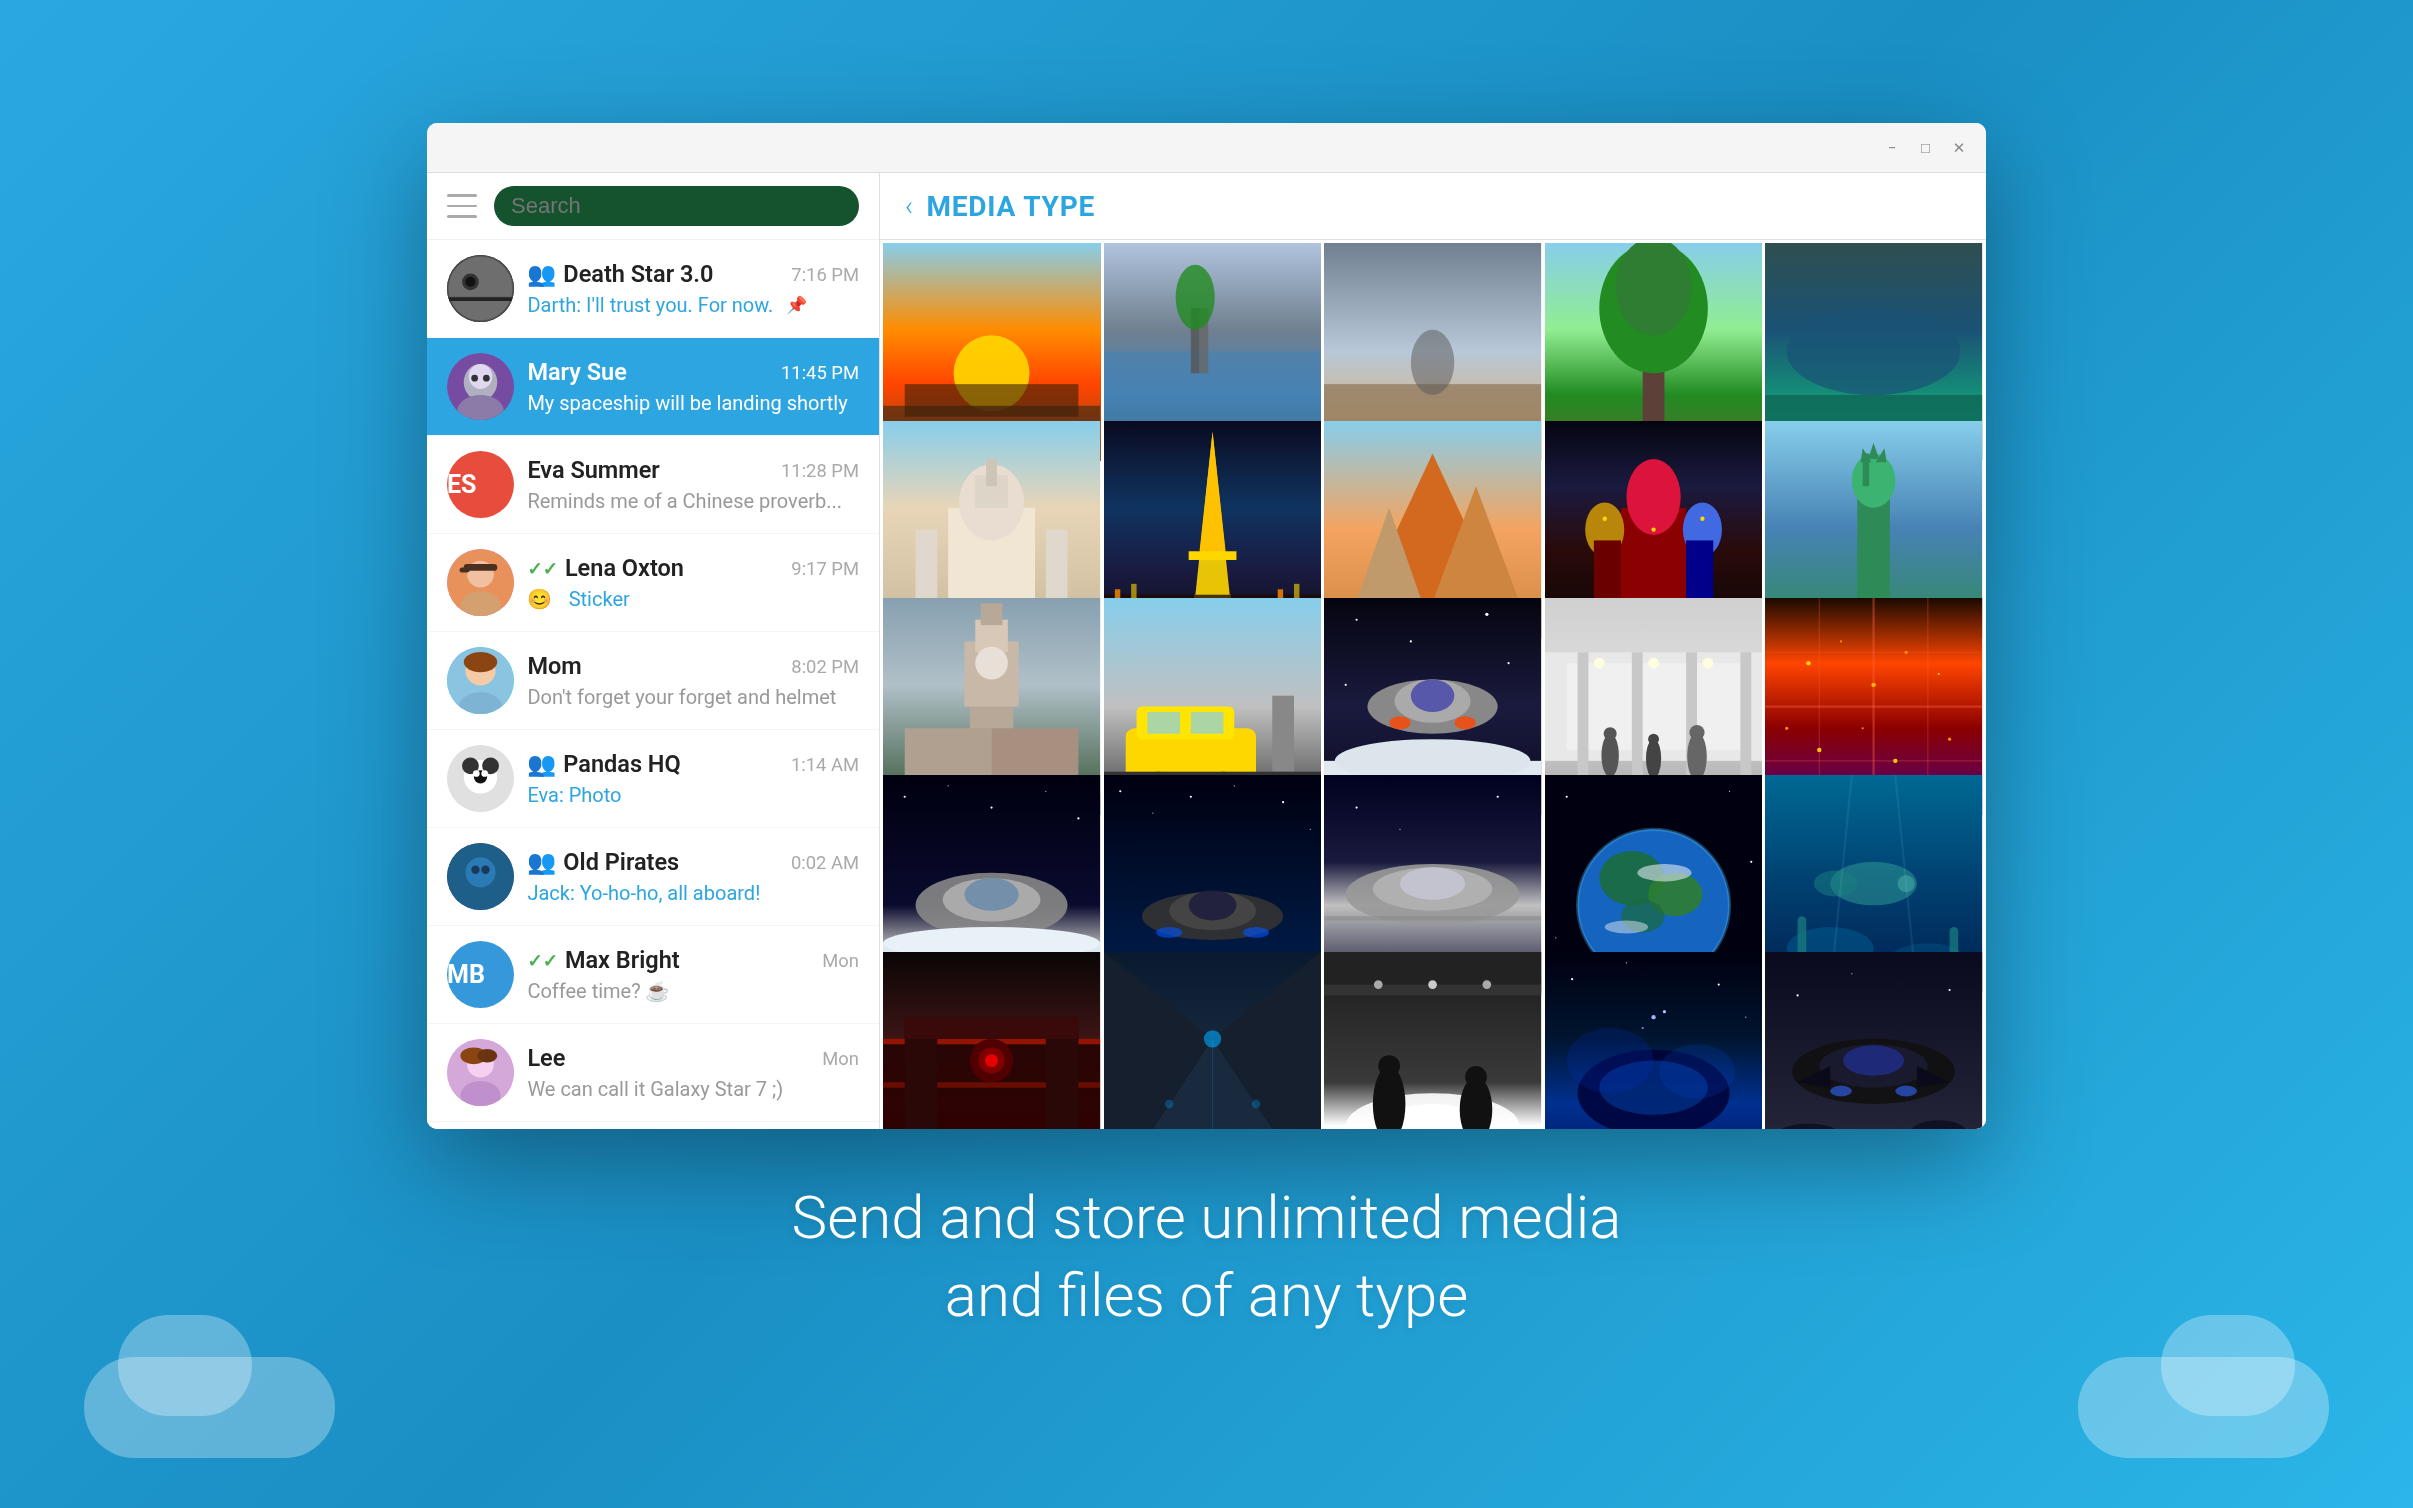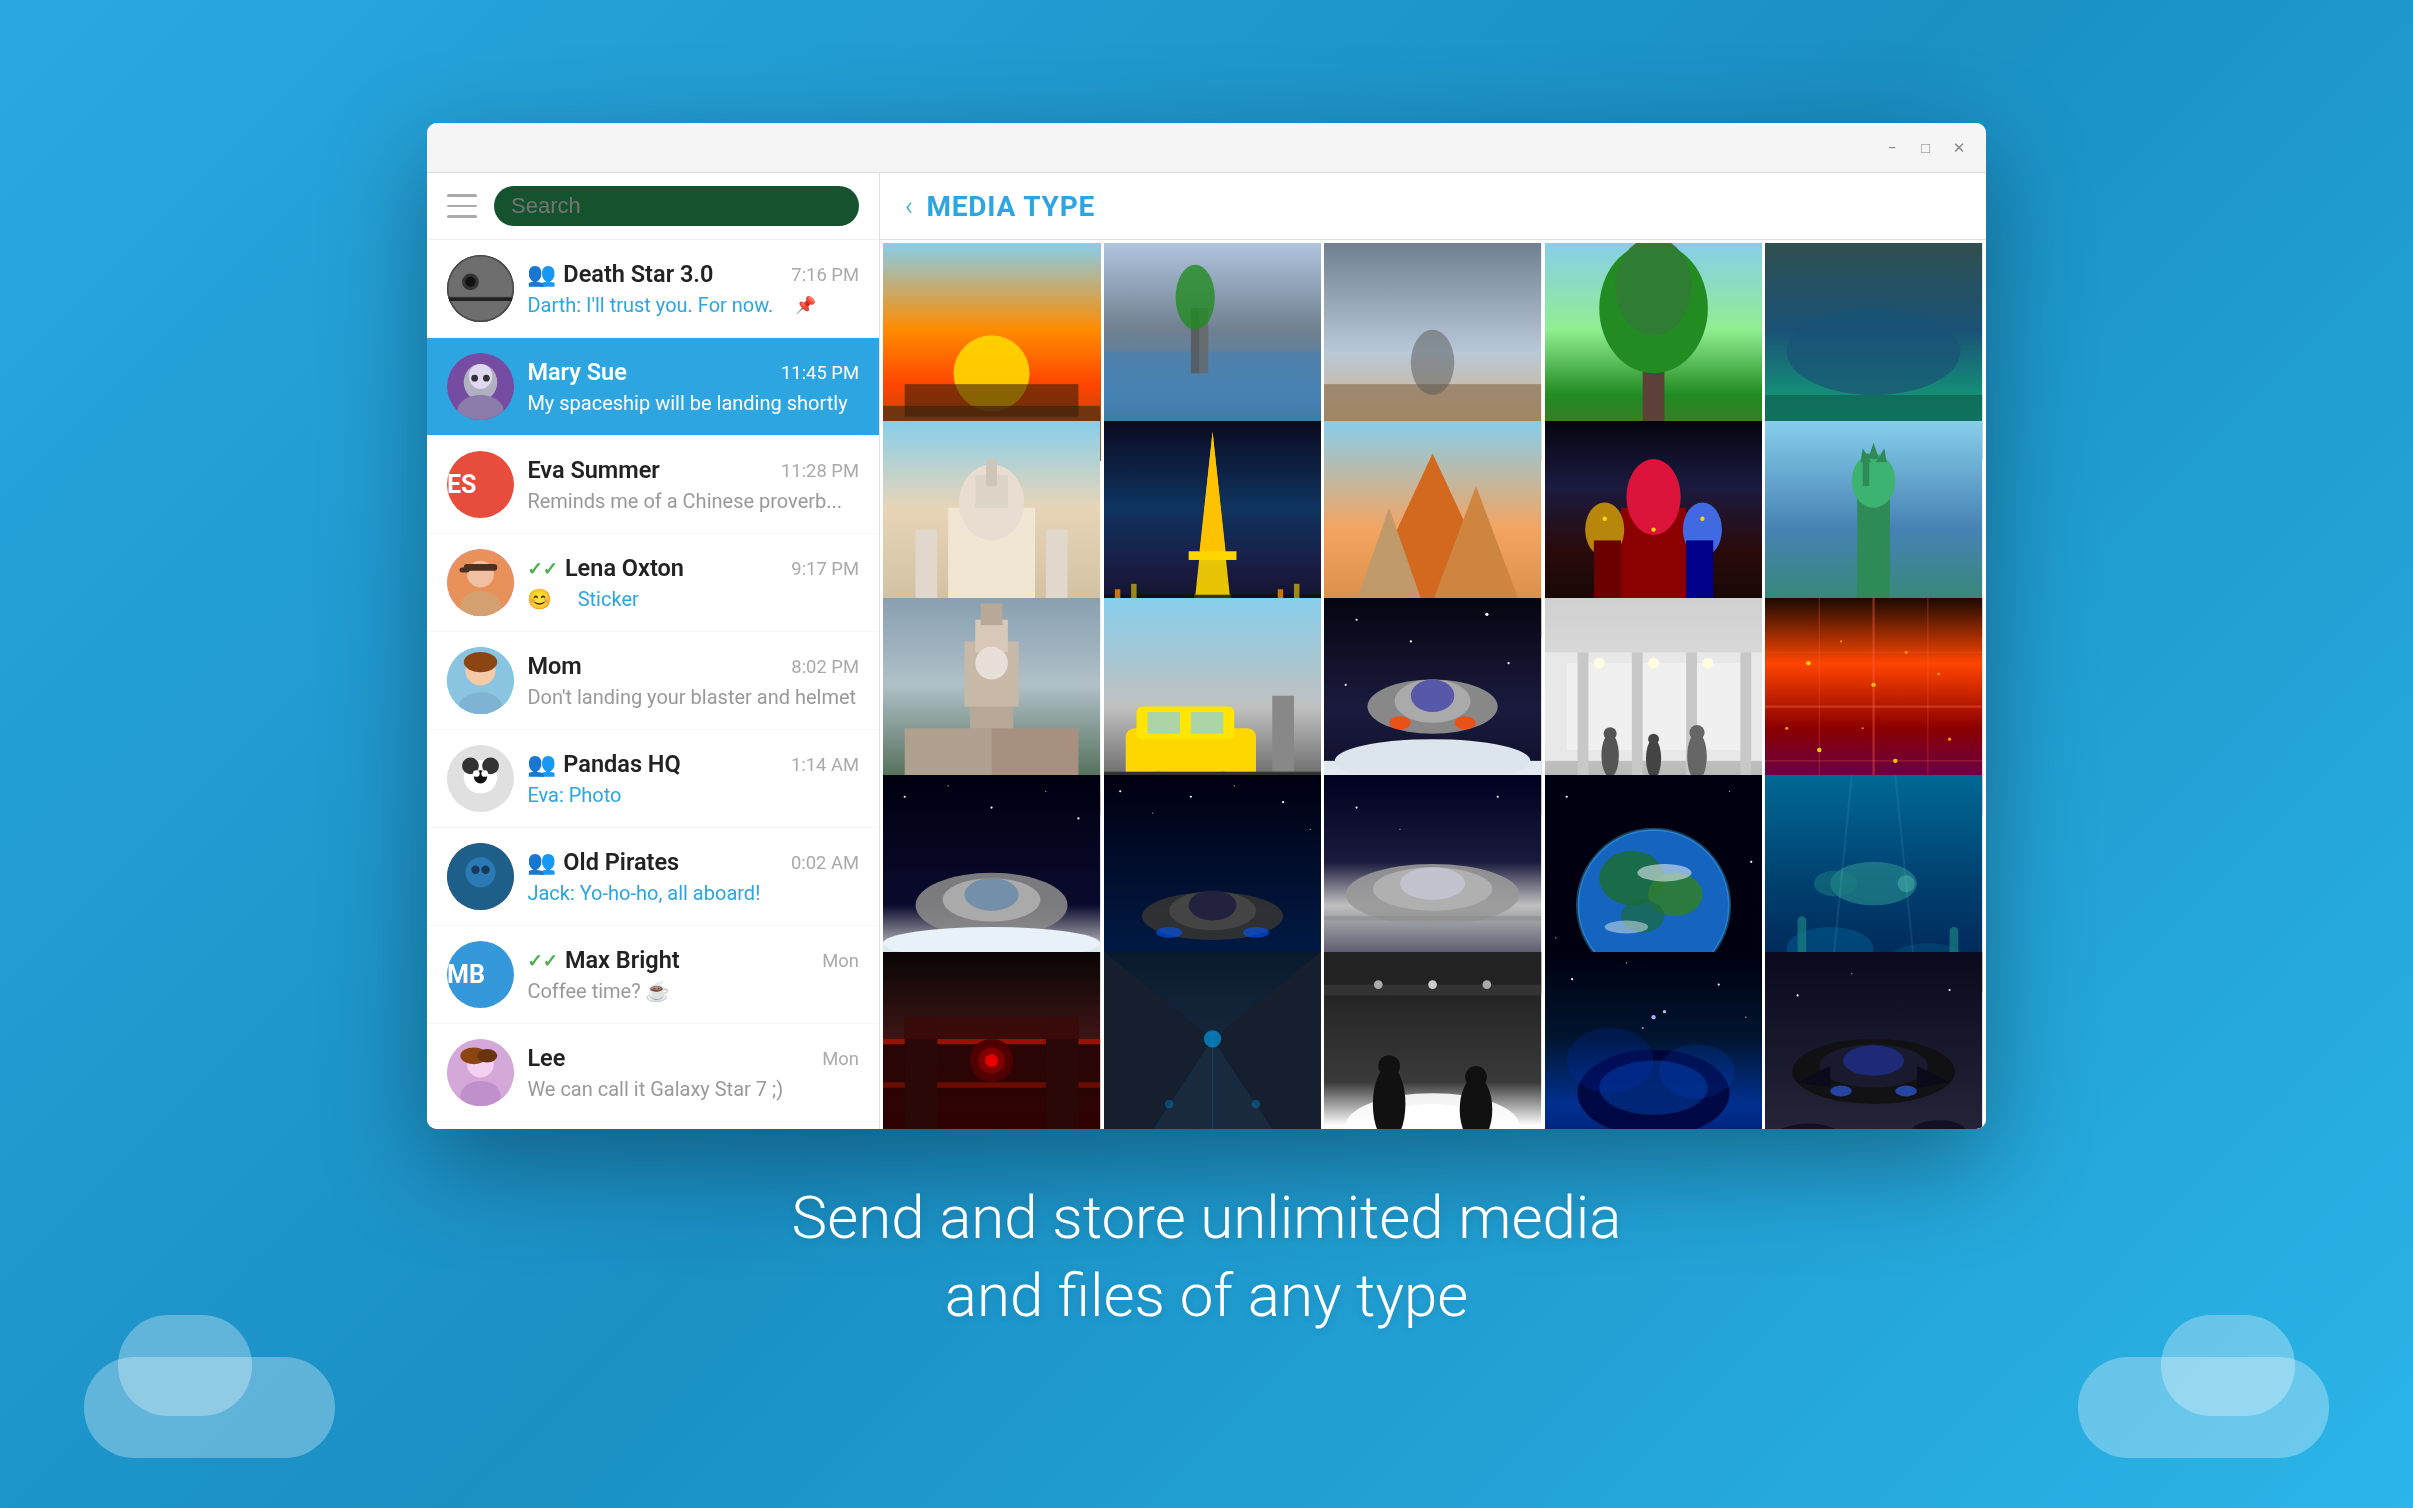--- a/index.html
+++ b/index.html
@@ -199,21 +199,21 @@
       color: #aaa;
     }
     .chat-preview {
       font-size: 20px;
       color: #999;
       white-space: nowrap;
       overflow: hidden;
       text-overflow: ellipsis;
       display: flex;
       align-items: center;
-      gap: 22px;
+      gap: 13px;
     }
     .preview-blue { color: #2ca5e0; }
     .preview-check { color: #4caf50; font-size: 18.4px; }
 
     .pin-icon {
       font-size: 17px;
       color: #ccc;
     }
 
     
@@ -469,21 +469,21 @@
               <circle cx="40" cy="28" r="18" fill="#f5cba7"></circle>
               <ellipse cx="40" cy="72" rx="26" ry="18" fill="#7fb3d3"></ellipse>
               <ellipse cx="40" cy="18" rx="20" ry="12" fill="#8B4513"></ellipse>
             </svg>
           </div>
           <div class="chat-info">
             <div class="chat-name-row">
               <div class="chat-name">Mom</div>
               <div class="chat-time">8:02 PM</div>
             </div>
-            <div class="chat-preview">Don't landing your blaster and helmet</div>
+            <div class="chat-preview">Don't forget your forget and helmet</div>
           </div>
         </div>
 
         <div class="chat-item">
           <div class="avatar avatar-pandas">
             <svg width="67" height="67" viewBox="0 0 80 80">
               <circle cx="40" cy="40" r="40" fill="#e0e0e0"></circle>
               <circle cx="40" cy="38" r="20" fill="#fff"></circle>
               <circle cx="28" cy="25" r="10" fill="#333"></circle>
               <circle cx="52" cy="25" r="10" fill="#333"></circle>

